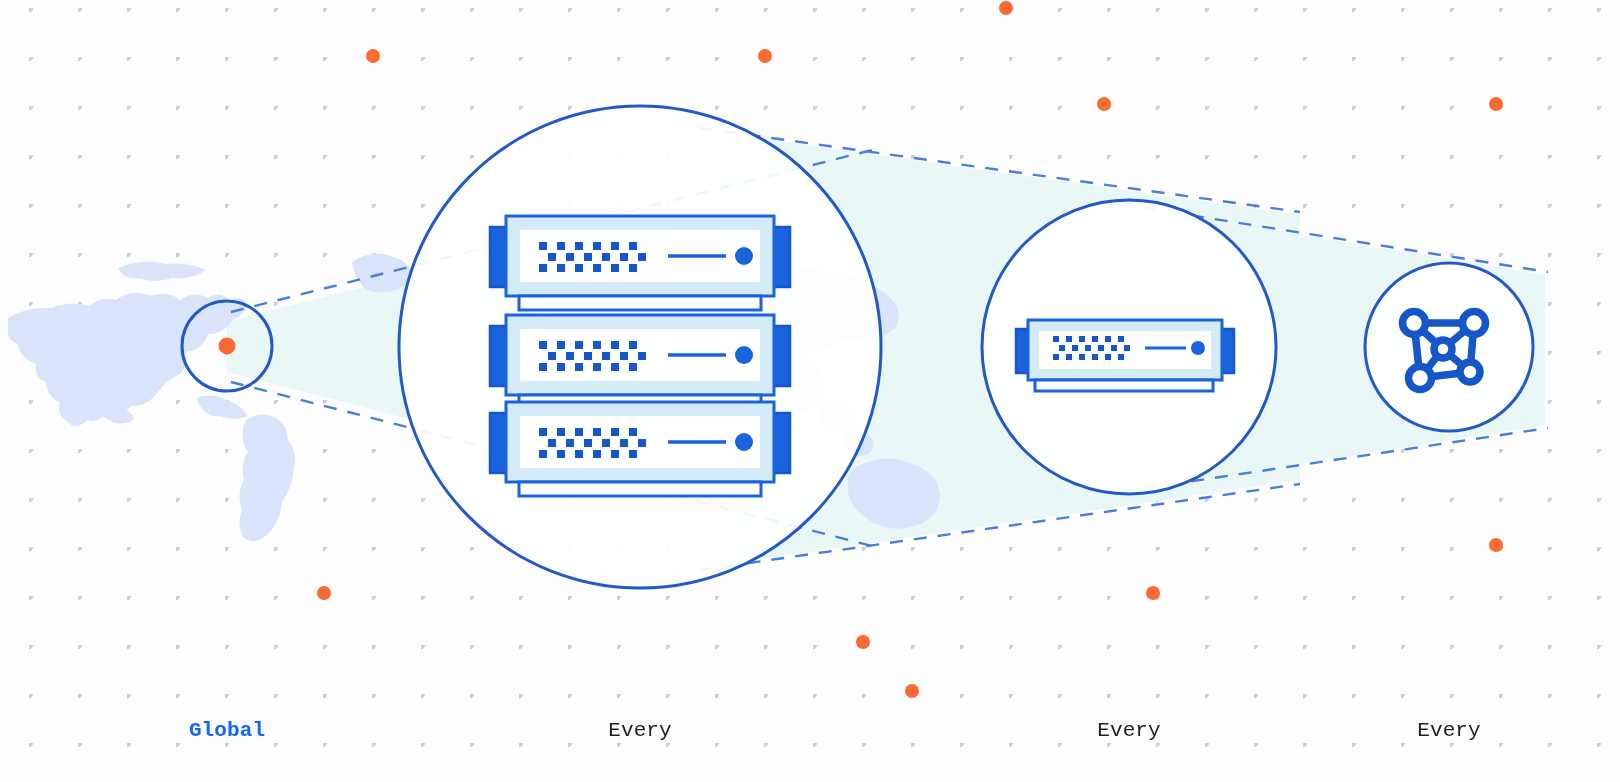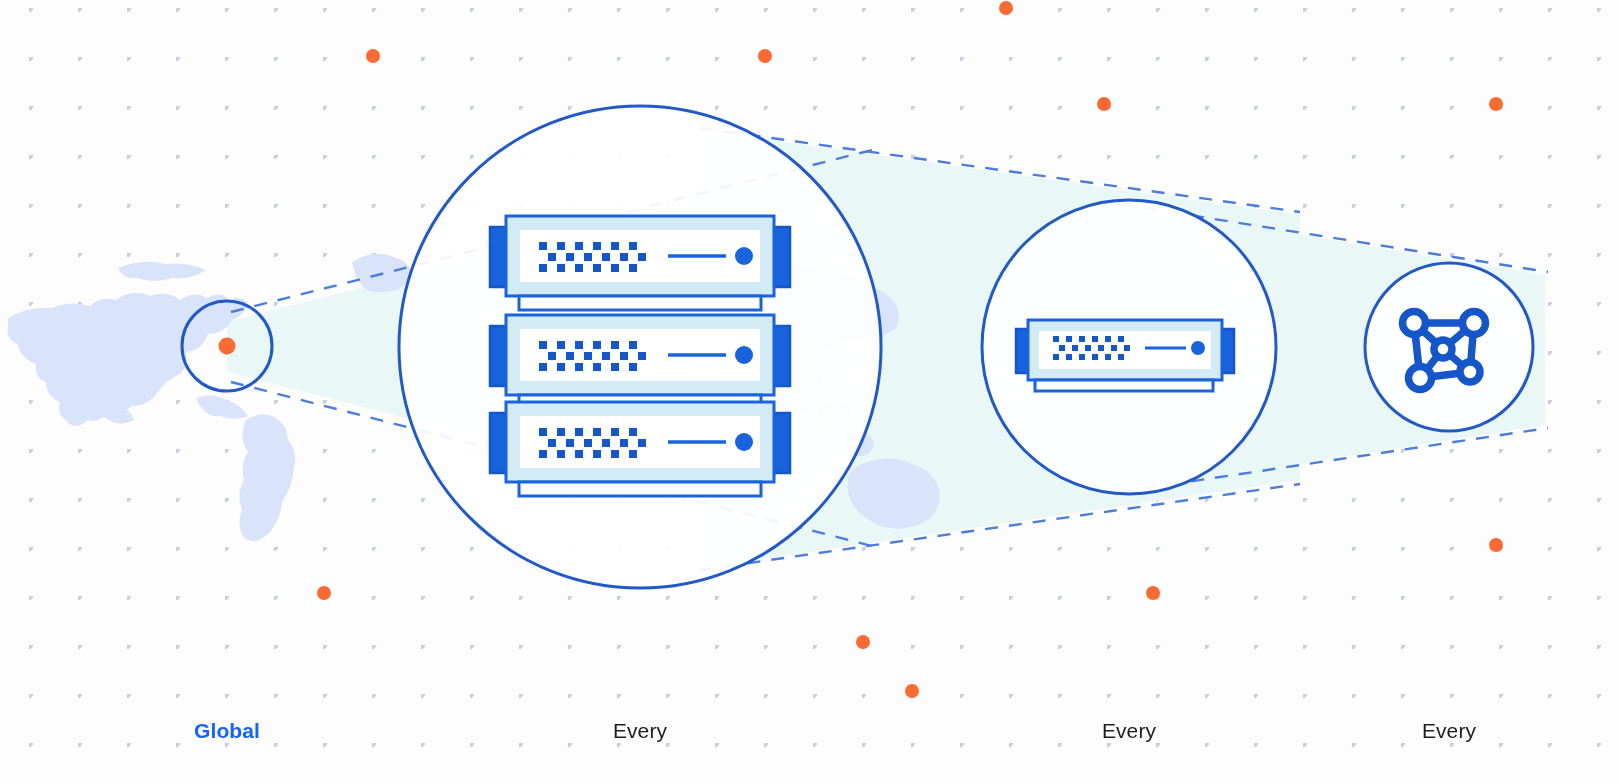--- a/index.html
+++ b/index.html
@@ -10,20 +10,21 @@
   }
   body {
     font-family: "Liberation Sans", sans-serif;
   }
   #stage {
     position: relative;
     width: 1620px;
     height: 782px;
     background: #fdfdfe;
     overflow: hidden;
+    font-family: Liberation Mono, monospace;
   }
   #stage svg.layer {
     position: absolute;
     top: 0;
     left: 0;
     width: 1620px;
     height: 782px;
   }
   .label {
     position: absolute;

